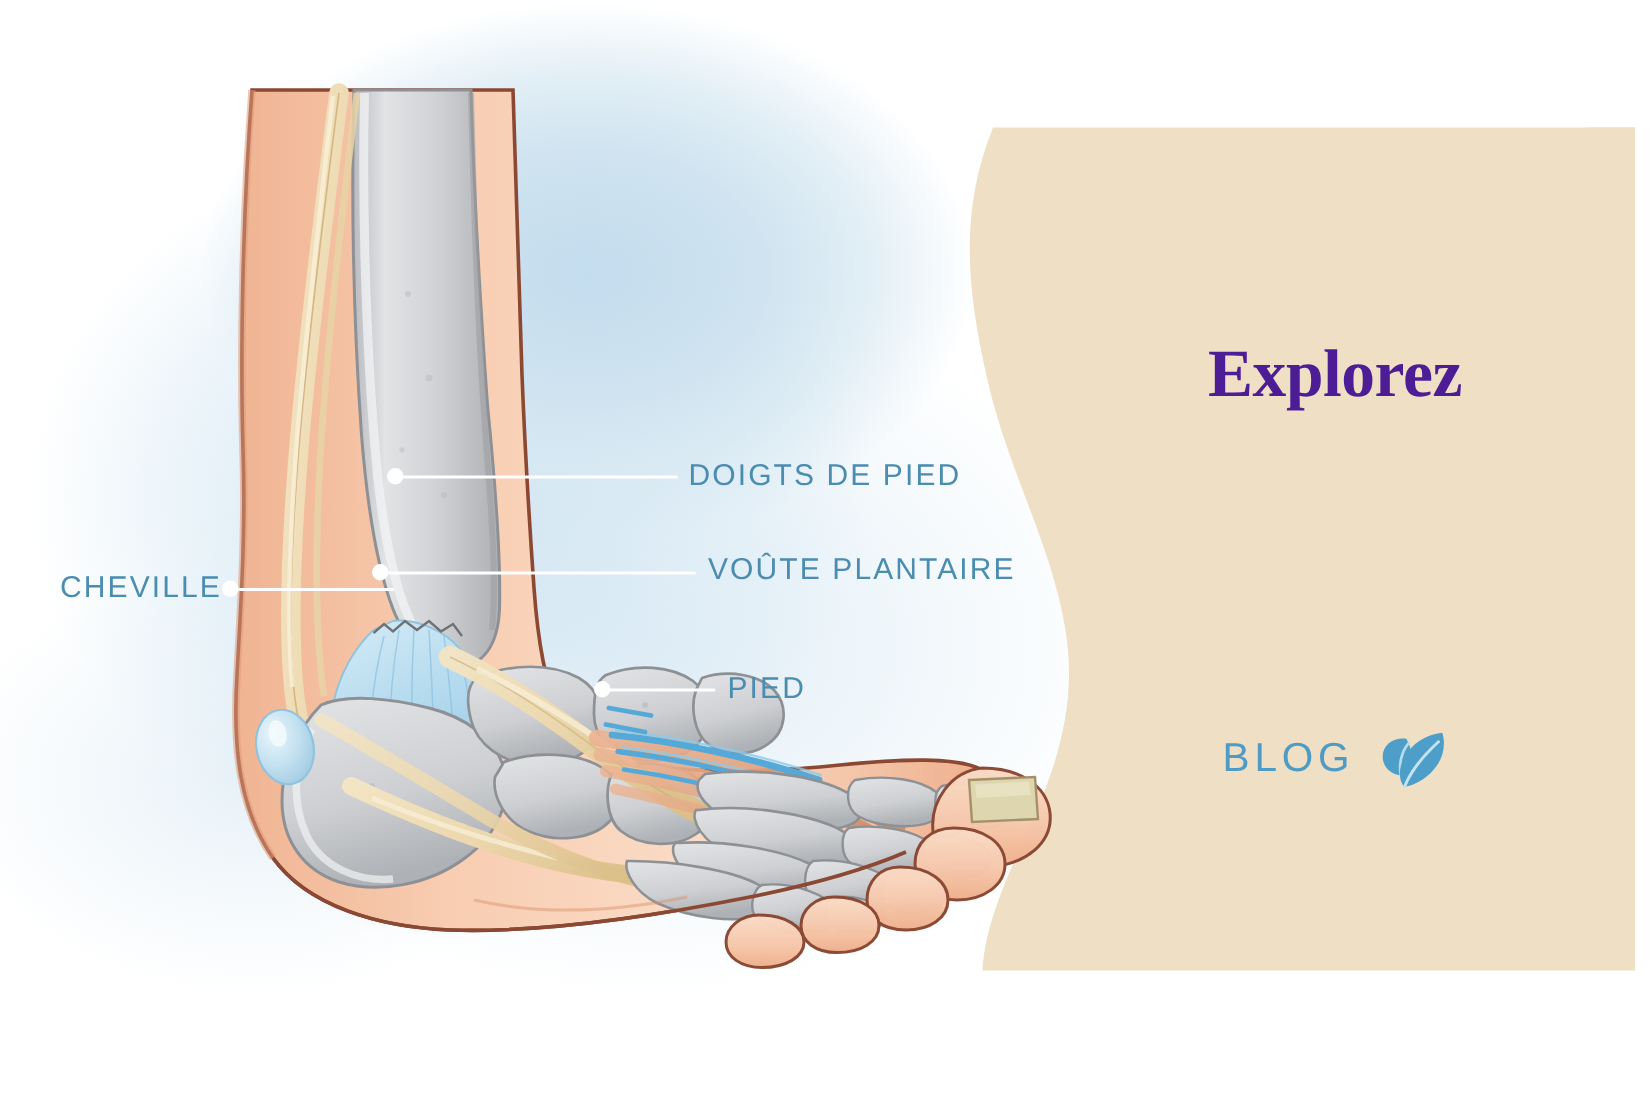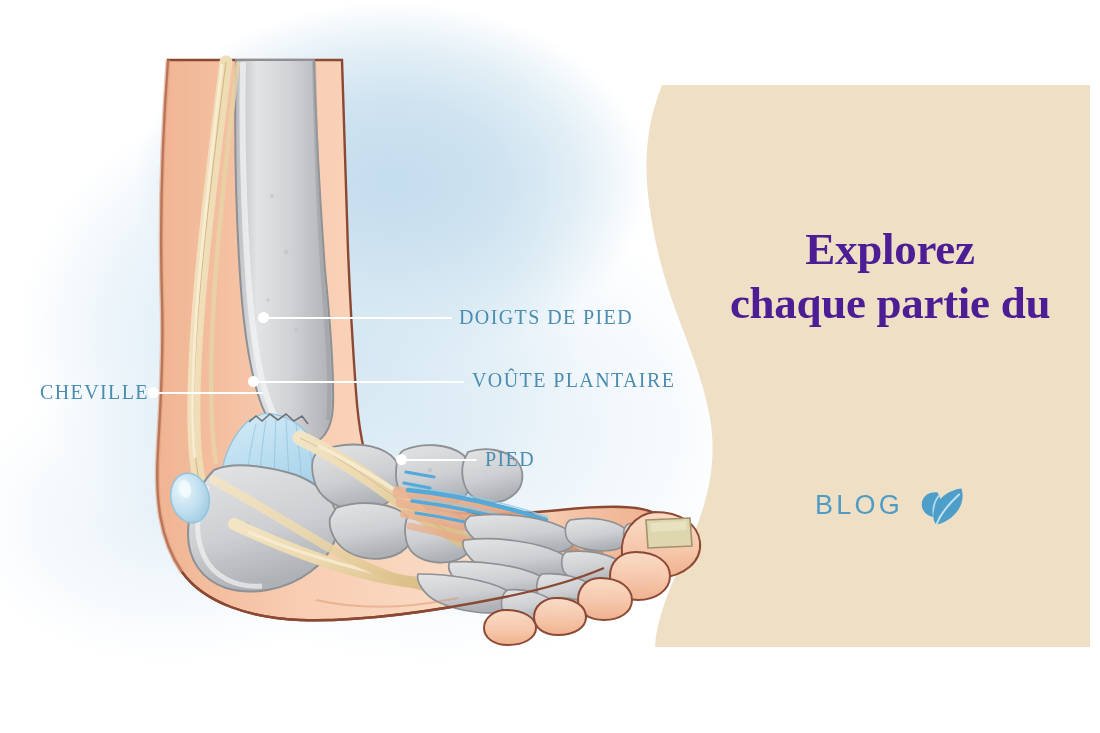--- a/index.html
+++ b/index.html
@@ -42,21 +42,21 @@
   .illustration {
     position: absolute;
     left: 0; top: 0;
     width: 720px; height: 680px;
   }
 
   
   .callout {
     position: absolute;
     color: #4b8cb1;
-    font-family: Liberation Serif, serif;
+    font-family: Liberation Sans, sans-serif;
     font-size: 20px;
     letter-spacing: 1.4px;
     white-space: nowrap;
     font-weight: 400;
   }
   .callout.cheville  { left: 40px;  top: 381px; text-align: right; }
   .callout.doigts    { left: 459px; top: 306px; }
   .callout.voute     { left: 472px; top: 369px; }
   .callout.talon     { left: 485px; top: 448px; }
 
@@ -379,21 +379,20 @@
   <div class="leader-dot d-talon"></div>
 
   <div class="callout cheville">CHEVILLE</div>
   <div class="callout doigts">DOIGTS DE PIED</div>
   <div class="callout voute">VOÛTE PLANTAIRE</div>
   <div class="callout talon">PIED</div>
 
   <div class="panel-content">
     <div class="panel-title">
       <div>Explorez</div>
-      <div>chaque partie du</div>
     </div>
   </div>
 
   <div class="blog-row">
     <span class="blog-word">BLOG</span>
     <span class="leaf-icon">
       <svg width="48" height="46" viewBox="0 0 48 46" xmlns="http://www.w3.org/2000/svg">
 
         <path d="M 20.5 10.5 C 12 9.5, 5 14.5, 4.8 22 C 4.6 29, 10 34.5, 17.5 35
                  C 19 30, 20.5 24, 23.5 18 C 22.8 15, 21.8 12.5, 20.5 10.5 Z" fill="#4d9fc9"></path>

